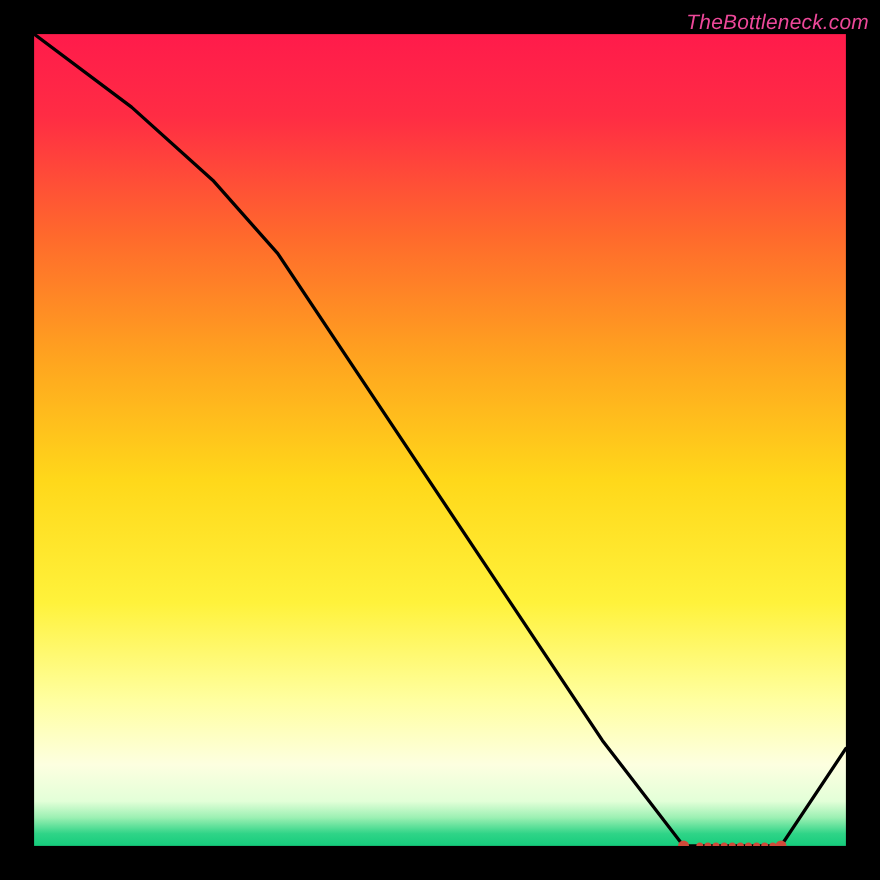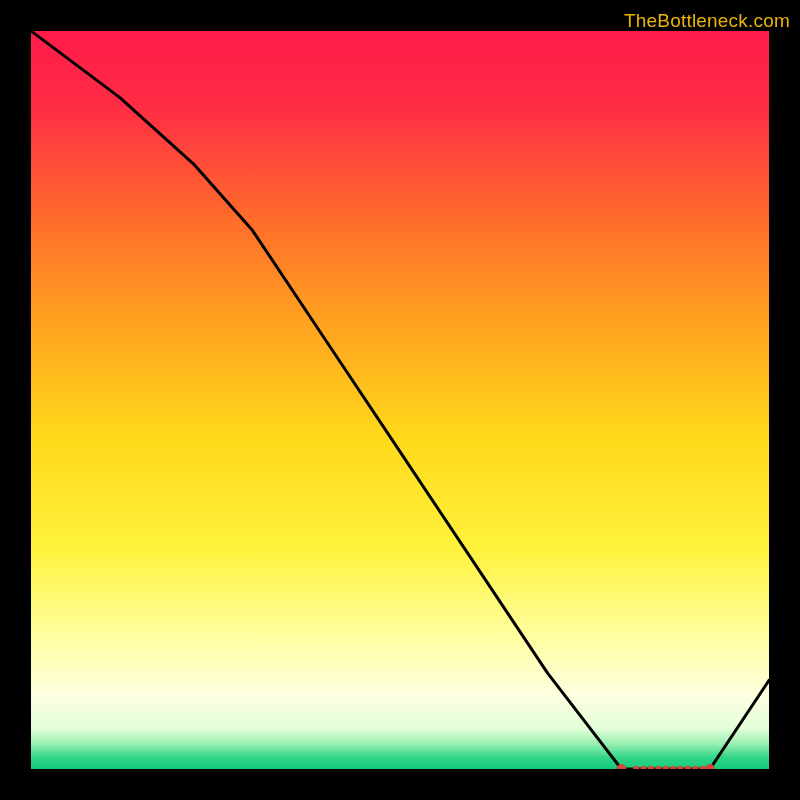--- a/index.html
+++ b/index.html
@@ -13,24 +13,25 @@
   .stage {
     position: relative;
     width: 800px;
     height: 800px;
     background: #000;
   }
   .watermark {
     position: absolute;
     top: 10px;
     right: 10px;
-    color: #eab308;
+    color: #ec4899;
     font-family: Arial, Helvetica, sans-serif;
     font-size: 19px;
     letter-spacing: 0.2px;
+    font-style: italic;
   }
   .plot-frame {
     position: absolute;
     left: 31px;
     top: 31px;
     width: 738px;
     height: 738px;
     background: #000;
   }
   .plot-frame svg {

